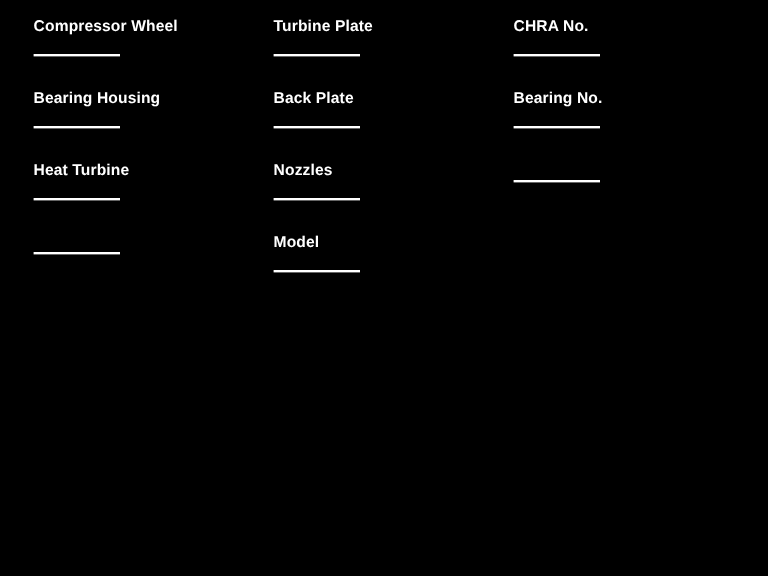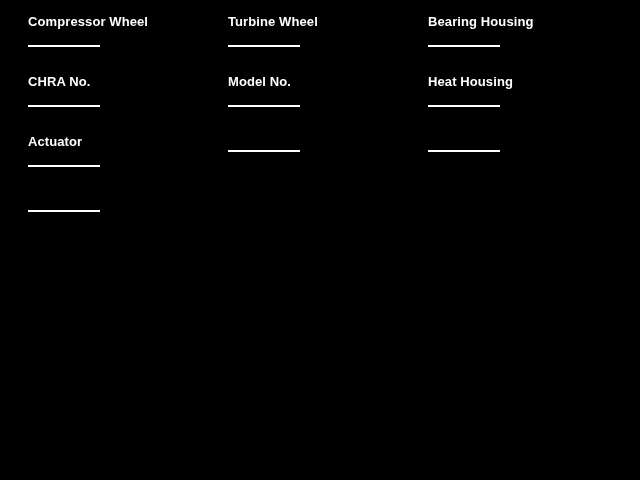--- a/index.html
+++ b/index.html
@@ -55,58 +55,63 @@
 <div id="screen">
 
   <div class="form-grid">
 
     <div class="field">
       <span class="field-label">Compressor Wheel</span>
       <span class="field-rule"></span>
     </div>
 
     <div class="field">
-      <span class="field-label">Turbine Wheel</span>
+      <span class="field-label">Turbine Plate</span>
+      <span class="field-rule"></span>
+    </div>
+
+    <div class="field">
+      <span class="field-label">CHRA No.</span>
       <span class="field-rule"></span>
     </div>
 
     <div class="field">
       <span class="field-label">Bearing Housing</span>
       <span class="field-rule"></span>
     </div>
 
     <div class="field">
-      <span class="field-label">CHRA No.</span>
-      <span class="field-rule"></span>
-    </div>
-
-
-    <div class="field">
-      <span class="field-label">Model No.</span>
+      <span class="field-label">Back Plate</span>
       <span class="field-rule"></span>
     </div>
 
     <div class="field">
-      <span class="field-label">Heat Housing</span>
+      <span class="field-label">Bearing No.</span>
       <span class="field-rule"></span>
     </div>
 
     <div class="field">
-      <span class="field-label">Actuator</span>
+      <span class="field-label">Heat Turbine</span>
+      <span class="field-rule"></span>
+    </div>
+
+    <div class="field">
+      <span class="field-label">Nozzles</span>
       <span class="field-rule"></span>
     </div>
 
     <div class="field">
       <span class="field-rule"></span>
     </div>
 
     <div class="field">
       <span class="field-rule"></span>
     </div>
 
 
     <div class="field">
+      <span class="field-label">Model</span>
       <span class="field-rule"></span>
     </div>
 
   </div>
 
 </div>
 
 </body></html>

